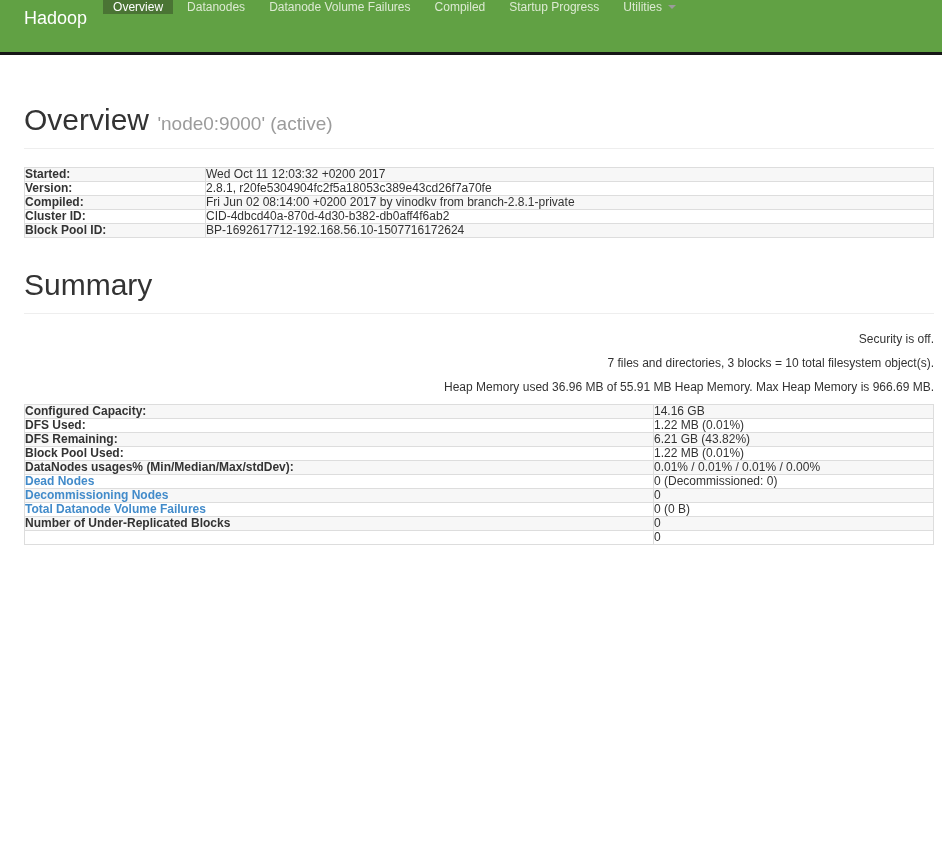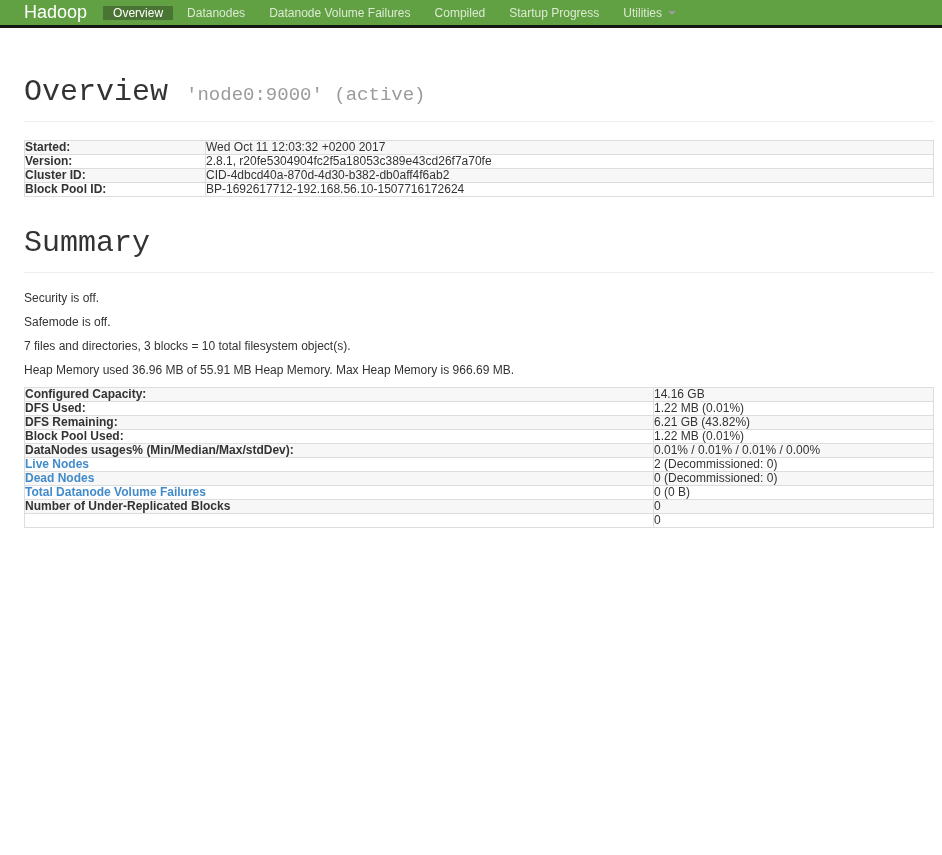--- a/index.html
+++ b/index.html
@@ -9,23 +9,23 @@
   }
   *{box-sizing:border-box;}
   html,body{margin:0;padding:0;}
   body{
     width:942px;height:855px;overflow:hidden;background:#fff;
     font-family:"Liberation Sans","DejaVu Sans",sans-serif;
     font-size:12px;color:#333;
   }
   
   .navbar{
-    height:28px;background:var(--navbar-bg);
+    height:55px;background:var(--navbar-bg);
     border-bottom:3px solid #161616;
-    display:flex;align-items:center;
+    display:flex;align-items:flex-start;
   }
   .brand{
     display:flex;align-items:center;
     padding:0 14px 0 24px;
     color:#fff;font-size:18px;text-decoration:none;line-height:37px;
   }
   .nav-tabs{
     display:flex;list-style:none;margin:0;padding:0;align-items:stretch;
   }
   .nav-tab{
@@ -37,42 +37,42 @@
   .nav-tab .caret{
     display:none;width:0;height:0;
     border-left:4px solid transparent;border-right:4px solid transparent;
     border-top:4px solid #9b9b9b;margin-left:2px;
   }
   .nav-tab.dropdown .caret{display:inline-block;}
   
   .content{padding:0 8px 0 24px;}
   h1.page-h{
     font-size:30px;font-weight:500;color:#333;
-    margin:48px 0 12px 0;line-height:1.1;font-family:Liberation Mono, monospace;
+    margin:48px 0 12px 0;line-height:1.1;
   }
   h1.page-h .sub{font-size:19px;color:#9b9b9b;font-weight:400;}
   h1.summary-h{margin:30px 0 12px 0;}
   hr{border:none;border-top:1px solid #eee;margin:0 0 18px 0;}
   
   table.tbl{
     width:100%;border-collapse:collapse;
     border:1px solid #ddd;margin:0 0 0 0;
   }
   table.tbl td{
     border:1px solid #ddd;padding:0;line-height:13px;
     font-size:12px;color:#333;vertical-align:top;
   }
   table.tbl tr:nth-of-type(odd){background:#f7f7f7;}
   td.label-cell{font-weight:bold;}
   table.tbl-info td.label-cell{width:181px;}
   table.tbl-summary td.label-cell{width:629px;}
   .row-link{color:var(--link);text-decoration:none;font-weight:bold;cursor:pointer;}
   tr:not(.is-link) .row-link{display:none;}
   
-  .summary-text{margin:0 0 10px 0;}
+  .summary-text{margin:0 0 10px 16px;text-align:right;}
   .summary-text p{margin:0 0 10px 0;line-height:14px;font-size:12px;color:#333;}
   .tbl-summary-wrap{margin-top:0;}
 </style>
 </head>
 <body>
 
 <nav class="navbar">
   <a class="brand" href="#">Hadoop</a>
   <ul class="nav-tabs">
       <li class="nav-tab active">
@@ -114,36 +114,39 @@
     <tbody>
         <tr class="table-row">
     <td class="label-cell">Started:</td>
     <td class="value-cell">Wed Oct 11 12:03:32 +0200 2017</td>
   </tr>
         <tr class="table-row">
     <td class="label-cell">Version:</td>
     <td class="value-cell">2.8.1, r20fe5304904fc2f5a18053c389e43cd26f7a70fe</td>
   </tr>
         <tr class="table-row">
+    <td class="label-cell">Compiled:</td>
+    <td class="value-cell">Fri Jun 02 08:14:00 +0200 2017 by vinodkv from branch-2.8.1-private</td>
+  </tr>
+        <tr class="table-row">
     <td class="label-cell">Cluster ID:</td>
     <td class="value-cell">CID-4dbcd40a-870d-4d30-b382-db0aff4f6ab2</td>
   </tr>
         <tr class="table-row">
     <td class="label-cell">Block Pool ID:</td>
     <td class="value-cell">BP-1692617712-192.168.56.10-1507716172624</td>
   </tr>
       </tbody>
   </table>
 
   <h1 class="page-h summary-h">Summary</h1>
   <hr>
 
   <div class="summary-text">
       <p>Security is off.</p>
-      <p>Safemode is off.</p>
       <p>7 files and directories, 3 blocks = 10 total filesystem object(s).</p>
       <p>Heap Memory used 36.96 MB of 55.91 MB Heap Memory. Max Heap Memory is 966.69 MB.</p>
     </div>
 
   <div class="tbl-summary-wrap">
     <table class="tbl tbl-summary">
       <tbody>
           <tr class="table-row">
     <td class="label-cell">
       
@@ -174,31 +177,31 @@
   </tr>
           <tr class="table-row">
     <td class="label-cell">
       
       <span class="row-label">DataNodes usages% (Min/Median/Max/stdDev):</span>
     </td>
     <td class="value-cell">0.01% / 0.01% / 0.01% / 0.00%</td>
   </tr>
           <tr class="table-row is-link">
     <td class="label-cell">
-      <a class="row-link" href="#">Live Nodes</a>
-      
-    </td>
-    <td class="value-cell">2 (Decommissioned: 0)</td>
+      <a class="row-link" href="#">Dead Nodes</a>
+      
+    </td>
+    <td class="value-cell">0 (Decommissioned: 0)</td>
   </tr>
           <tr class="table-row is-link">
     <td class="label-cell">
-      <a class="row-link" href="#">Dead Nodes</a>
-      
-    </td>
-    <td class="value-cell">0 (Decommissioned: 0)</td>
+      <a class="row-link" href="#">Decommissioning Nodes</a>
+      
+    </td>
+    <td class="value-cell">0</td>
   </tr>
           <tr class="table-row is-link">
     <td class="label-cell">
       <a class="row-link" href="#">Total Datanode Volume Failures</a>
       
     </td>
     <td class="value-cell">0 (0 B)</td>
   </tr>
           <tr class="table-row">
     <td class="label-cell">

